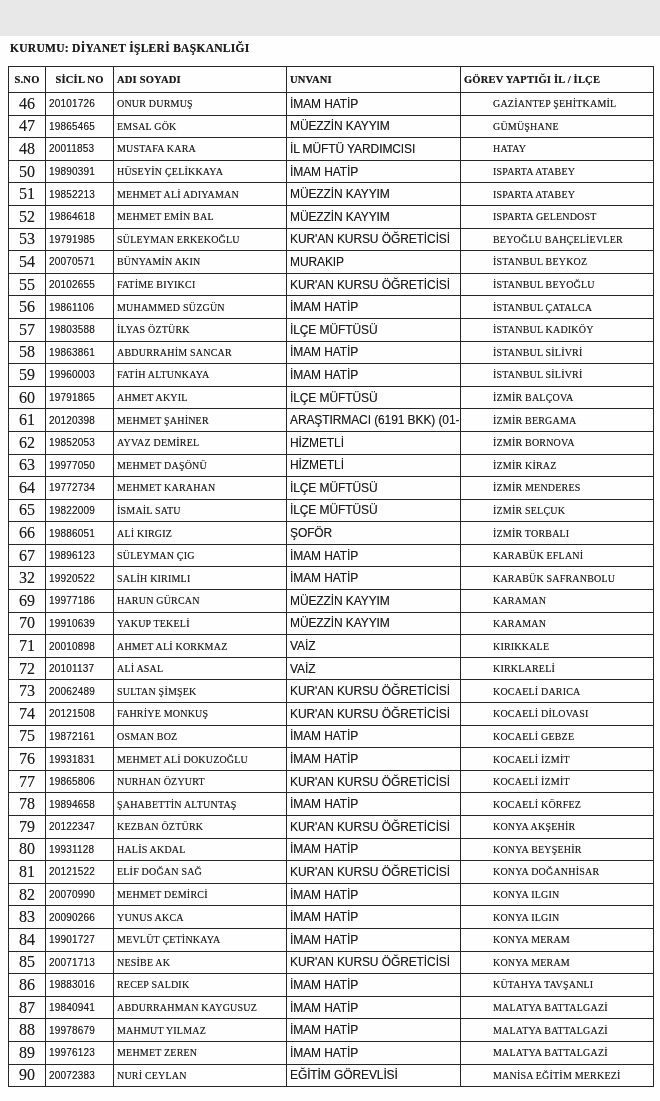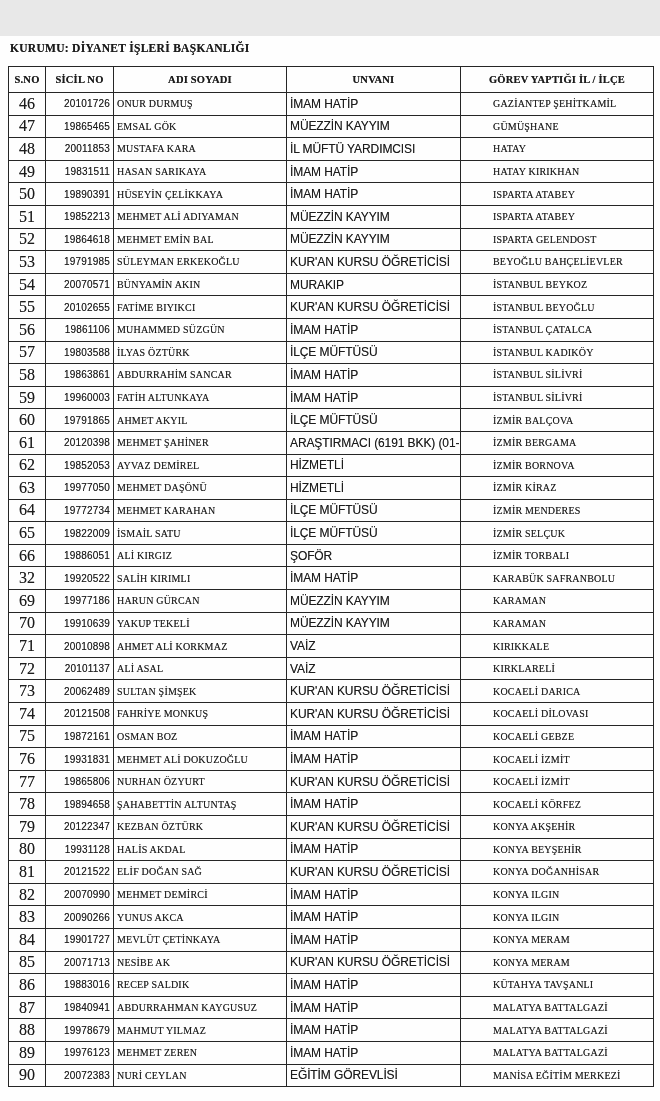--- a/index.html
+++ b/index.html
@@ -40,42 +40,42 @@
     border: 1px solid #262626;
     overflow: hidden;
     white-space: nowrap;
     padding: 0 3px;
     vertical-align: middle;
   }
   .doc-table th {
     height: 25px;
     font-size: 10.5px;
     font-weight: bold;
-    text-align: center;
+    text-align: left;
     letter-spacing: 0.2px;
     text-shadow: 0 0 0.5px rgba(20,20,20,0.7);
   }
   .doc-table td {
     height: 21.6px;
     font-size: 10px;
     text-shadow: 0 0 0.4px rgba(25,25,25,0.55);
   }
   col.c-sno    { width: 37px; }
   col.c-sicil  { width: 68px; }
   col.c-ad     { width: 173px; }
   col.c-unvan  { width: 174px; }
   col.c-gorev  { width: 193px; }
   th.h-sno, th.h-sicil { text-align: center; padding: 0 1px; }
   td.c-sno {
     text-align: center;
     font-family: "Liberation Serif", serif;
     font-size: 16px;
   }
   td.c-sicil {
-    text-align: right;
+    text-align: left;
     font-family: "Liberation Sans", sans-serif;
     font-size: 10px;
     letter-spacing: 0.2px;
   }
   td.c-ad {
     font-family: "Liberation Serif", serif;
     letter-spacing: 0.2px;
   }
   td.c-unvan {
     font-family: "Liberation Sans", sans-serif;
@@ -127,27 +127,20 @@
           <td class="c-gorev">GÜMÜŞHANE</td>
         </tr>
         <tr>
           <td class="c-sno">48</td>
           <td class="c-sicil">20011853</td>
           <td class="c-ad">MUSTAFA KARA</td>
           <td class="c-unvan">İL MÜFTÜ YARDIMCISI</td>
           <td class="c-gorev">HATAY</td>
         </tr>
         <tr>
-          <td class="c-sno">49</td>
-          <td class="c-sicil">19831511</td>
-          <td class="c-ad">HASAN SARIKAYA</td>
-          <td class="c-unvan">İMAM HATİP</td>
-          <td class="c-gorev">HATAY KIRIKHAN</td>
-        </tr>
-        <tr>
           <td class="c-sno">50</td>
           <td class="c-sicil">19890391</td>
           <td class="c-ad">HÜSEYİN ÇELİKKAYA</td>
           <td class="c-unvan">İMAM HATİP</td>
           <td class="c-gorev">ISPARTA ATABEY</td>
         </tr>
         <tr>
           <td class="c-sno">51</td>
           <td class="c-sicil">19852213</td>
           <td class="c-ad">MEHMET ALİ ADIYAMAN</td>
@@ -253,20 +246,27 @@
           <td class="c-gorev">İZMİR SELÇUK</td>
         </tr>
         <tr>
           <td class="c-sno">66</td>
           <td class="c-sicil">19886051</td>
           <td class="c-ad">ALİ KIRGIZ</td>
           <td class="c-unvan">ŞOFÖR</td>
           <td class="c-gorev">İZMİR TORBALI</td>
         </tr>
         <tr>
+          <td class="c-sno">67</td>
+          <td class="c-sicil">19896123</td>
+          <td class="c-ad">SÜLEYMAN ÇIG</td>
+          <td class="c-unvan">İMAM HATİP</td>
+          <td class="c-gorev">KARABÜK EFLANİ</td>
+        </tr>
+        <tr>
           <td class="c-sno">32</td>
           <td class="c-sicil">19920522</td>
           <td class="c-ad">SALİH KIRIMLI</td>
           <td class="c-unvan">İMAM HATİP</td>
           <td class="c-gorev">KARABÜK SAFRANBOLU</td>
         </tr>
         <tr>
           <td class="c-sno">69</td>
           <td class="c-sicil">19977186</td>
           <td class="c-ad">HARUN GÜRCAN</td>

